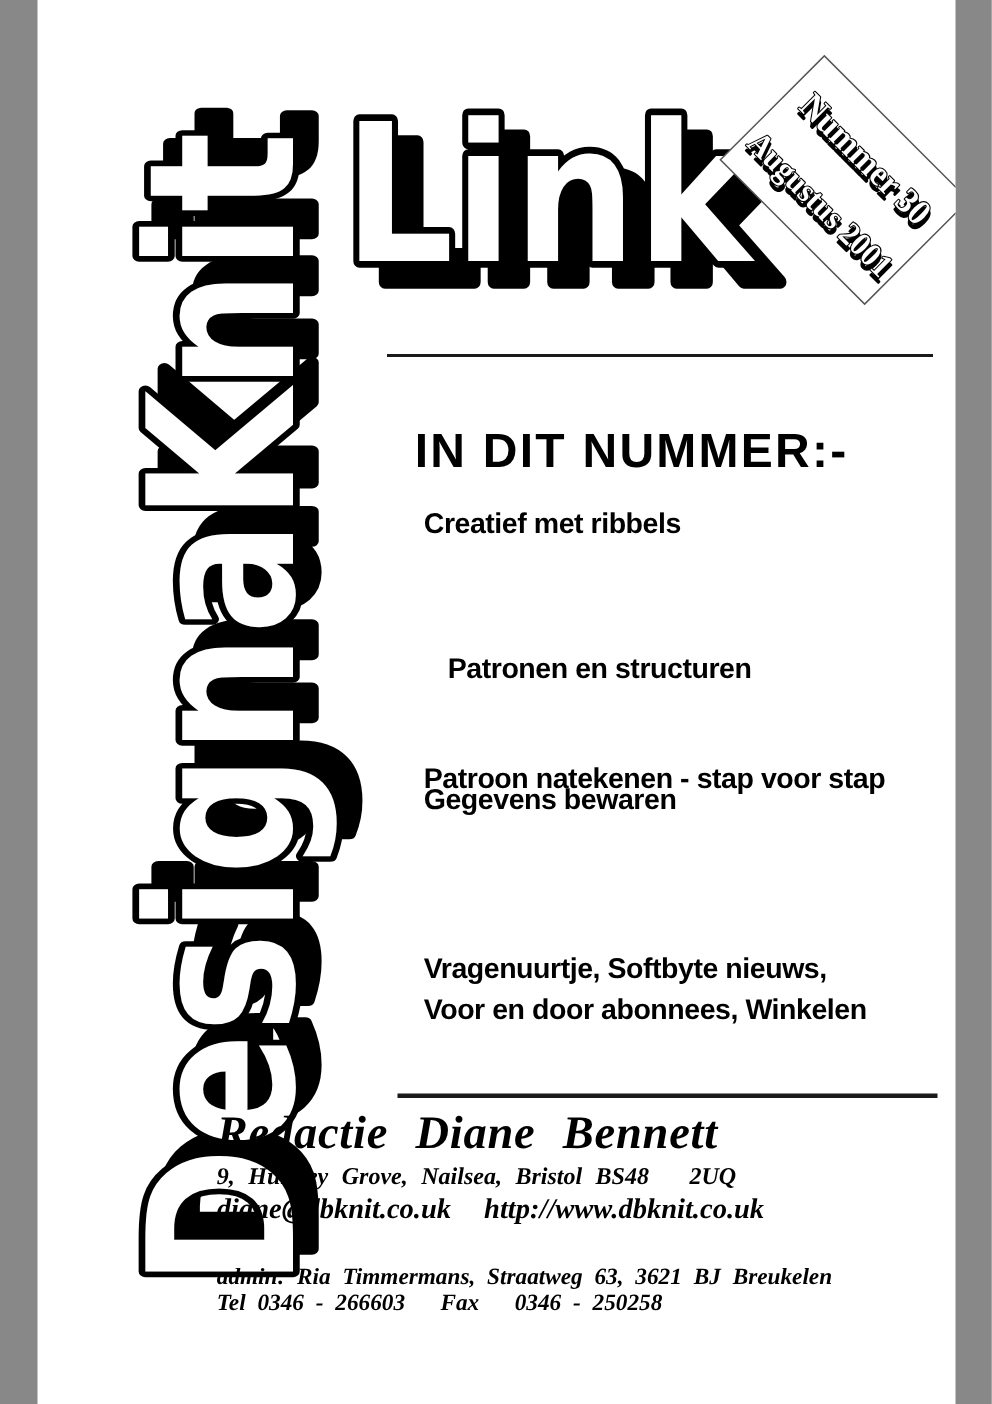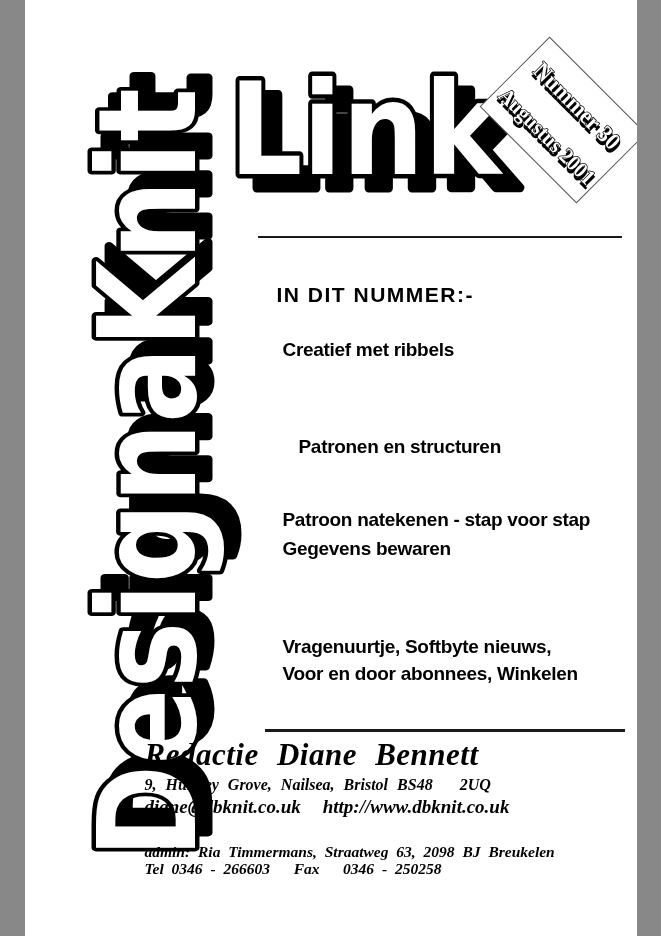--- a/index.html
+++ b/index.html
@@ -43,30 +43,30 @@
   .badge-l2{font-size:22px;}
 
   
   .rule{position:absolute;background:#1a1a1a;}
   .rule-top{left:233px;top:236px;width:364px;height:2px;}
   .rule-bottom{left:240px;top:729px;width:360px;height:3px;}
 
   
   .toc-heading{
     position:absolute;left:252px;top:284px;
-    font-size:21px;font-weight:bold;letter-spacing:1.5px;
+    font-size:32px;font-weight:bold;letter-spacing:1.5px;
     line-height:1;white-space:pre;
   }
   .toc-item{
     position:absolute;left:258px;
     font-size:19px;font-weight:bold;letter-spacing:-0.3px;
     line-height:27px;white-space:pre-line;
   }
   .ti-0{top:336px;} .ti-1{top:385px;} .ti-2{top:433px;margin-left:16px;}
-  .ti-3{top:506px;} .ti-4{top:535px;} .ti-5{top:579px;} .ti-6{top:633px;}
+  .ti-3{top:506px;} .ti-4{top:520px;} .ti-5{top:579px;} .ti-6{top:633px;}
 
   
   .footer{
     position:absolute;right:61px;left:120px;top:739px;
     text-align:left;
     font-family:"Liberation Serif","DejaVu Serif",serif;
     font-style:italic;font-weight:bold;
     line-height:1;
   }
   .editor-name{font-size:31px;word-spacing:10px;letter-spacing:.5px;margin-bottom:7px;}
@@ -114,18 +114,18 @@
   <div class="toc-item ti-6">Vragenuurtje, Softbyte nieuws,
 Voor en door abonnees, Winkelen</div>
 
   <div class="rule rule-bottom"></div>
 
   <div class="footer">
     <div class="editor-name">Redactie Diane Bennett</div>
     <div class="editor-address">9, Huntley Grove, Nailsea, Bristol BS48   2UQ</div>
     <div class="web-line"><span>diane@dbknit.co.uk</span><span class="gap"></span><span>http://www.dbknit.co.uk</span></div>
     <div class="admin-block">
-      <div class="admin-line">admin: Ria Timmermans, Straatweg 63, 2098 BJ Breukelen</div>
+      <div class="admin-line">admin: Ria Timmermans, Straatweg 63, 3621 BJ Breukelen</div>
       <div class="phone-line">Tel 0346 - 266603   Fax   0346 - 250258</div>
     </div>
   </div>
 
 </div>
 
 </body></html>

